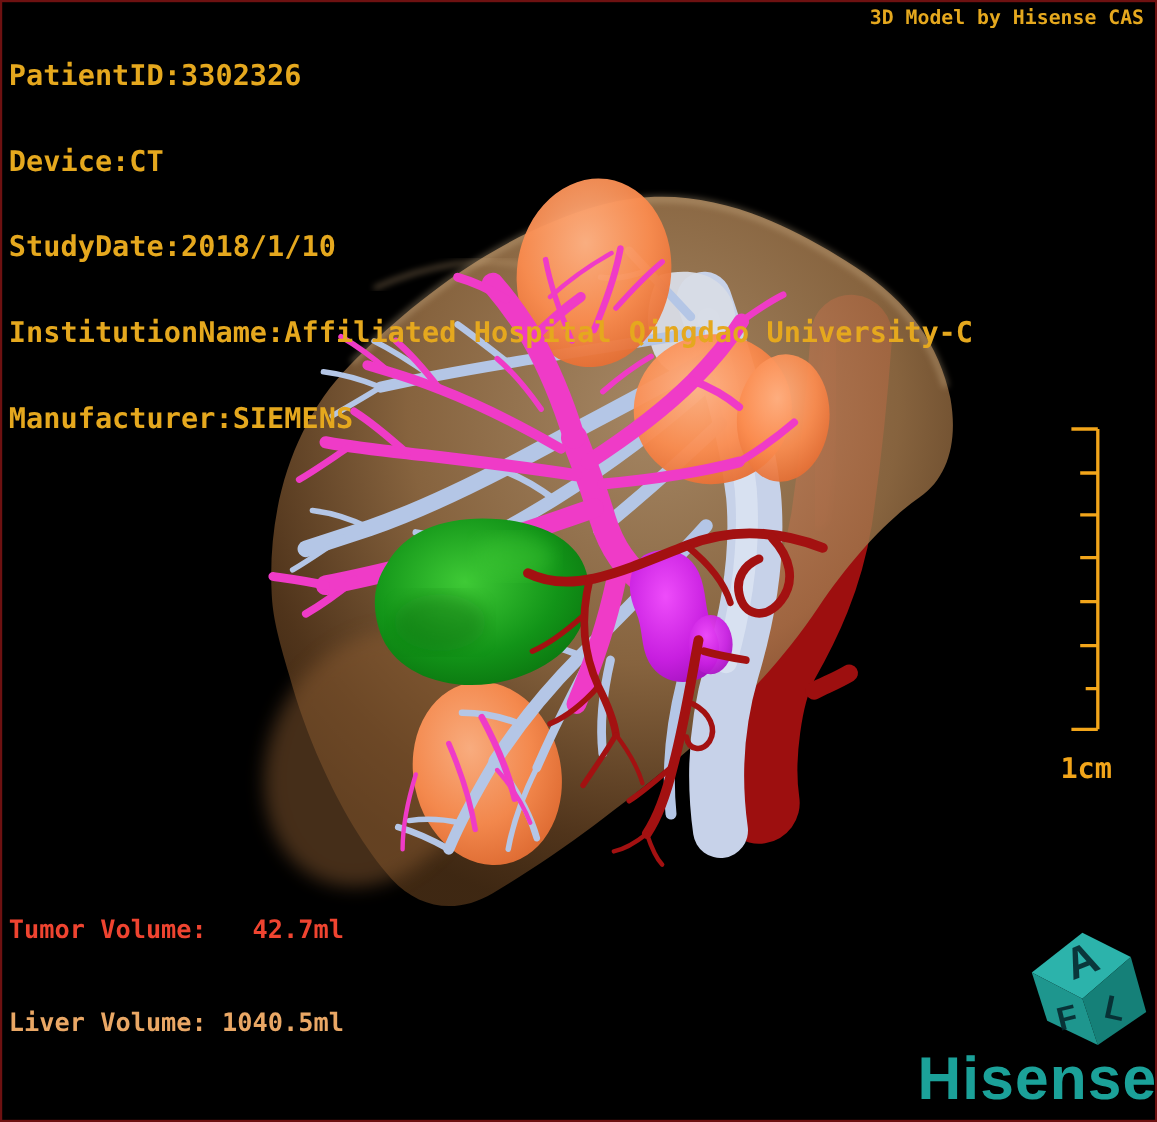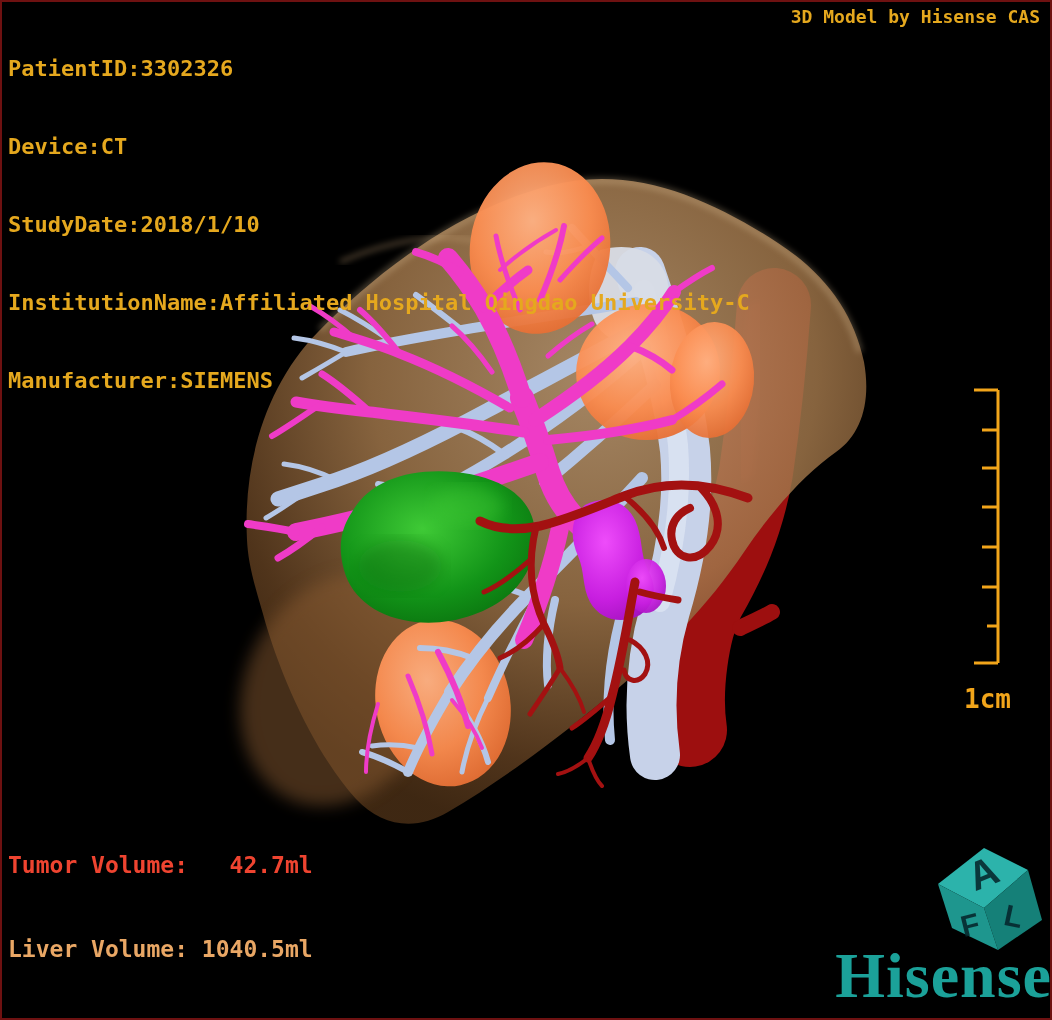--- a/index.html
+++ b/index.html
@@ -7,49 +7,49 @@
     position:relative;width:1052px;height:1020px;background:#000;
     overflow:hidden;font-family:"DejaVu Sans Mono","Liberation Mono",monospace;
   }
   .frame{
     position:absolute;inset:0;border:2px solid var(--frame-red);
     pointer-events:none;z-index:60;
   }
   svg.model{position:absolute;left:0;top:0;z-index:1;}
   .patient-info{
     position:absolute;left:8px;top:4px;z-index:20;
-    color:var(--gold-text);font-size:22px;font-weight:bold;line-height:26px;
+    color:var(--gold-text);font-size:26px;font-weight:bold;line-height:26px;
     white-space:pre;
   }
   .credit{
     position:absolute;right:12px;top:6px;z-index:20;
     color:var(--gold-text);font-size:18px;font-weight:bold;white-space:pre;
   }
   .volumes{
-    position:absolute;left:8px;bottom:1px;z-index:20;
+    position:absolute;left:8px;bottom:20px;z-index:20;
     font-size:23px;font-weight:bold;line-height:28px;white-space:pre;
   }
   .vol-tumor{color:var(--tumor-text);}
   .vol-liver{color:var(--livervol-text);}
   .vol .val{display:inline-block;width:9ch;text-align:right;white-space:pre;}
   .scalebar{
     position:absolute;left:958px;top:376px;width:84px;height:330px;z-index:20;
   }
   .scalebar .label{
     color:var(--scale-amber);font-size:26px;font-weight:bold;margin-top:8px;margin-left:6px;
   }
   svg.cube{position:absolute;left:926px;top:840px;z-index:20;}
   .cube-letter{
     font-family:"Liberation Sans",sans-serif;font-weight:bold;
     fill:var(--cube-letter);opacity:.88;
   }
   .logo{
     position:absolute;right:0px;bottom:12px;z-index:20;
-    font-family:Liberation Serif, serif;font-weight:bold;
-    font-size:64px;letter-spacing:1px;line-height:1;color:var(--hisense-teal);margin-top:37px;
+    font-family:Liberation Sans, sans-serif;font-weight:bold;
+    font-size:55px;letter-spacing:1px;line-height:1;color:var(--hisense-teal);margin-top:37px;
   }
   .veins{fill:none;stroke-linecap:round;stroke-linejoin:round;}
 </style>
 </head>
 <body>
 
 <div class="screen">
 
   <svg class="model" width="1052" height="1020" viewBox="0 0 1052 1020">
     <defs>

